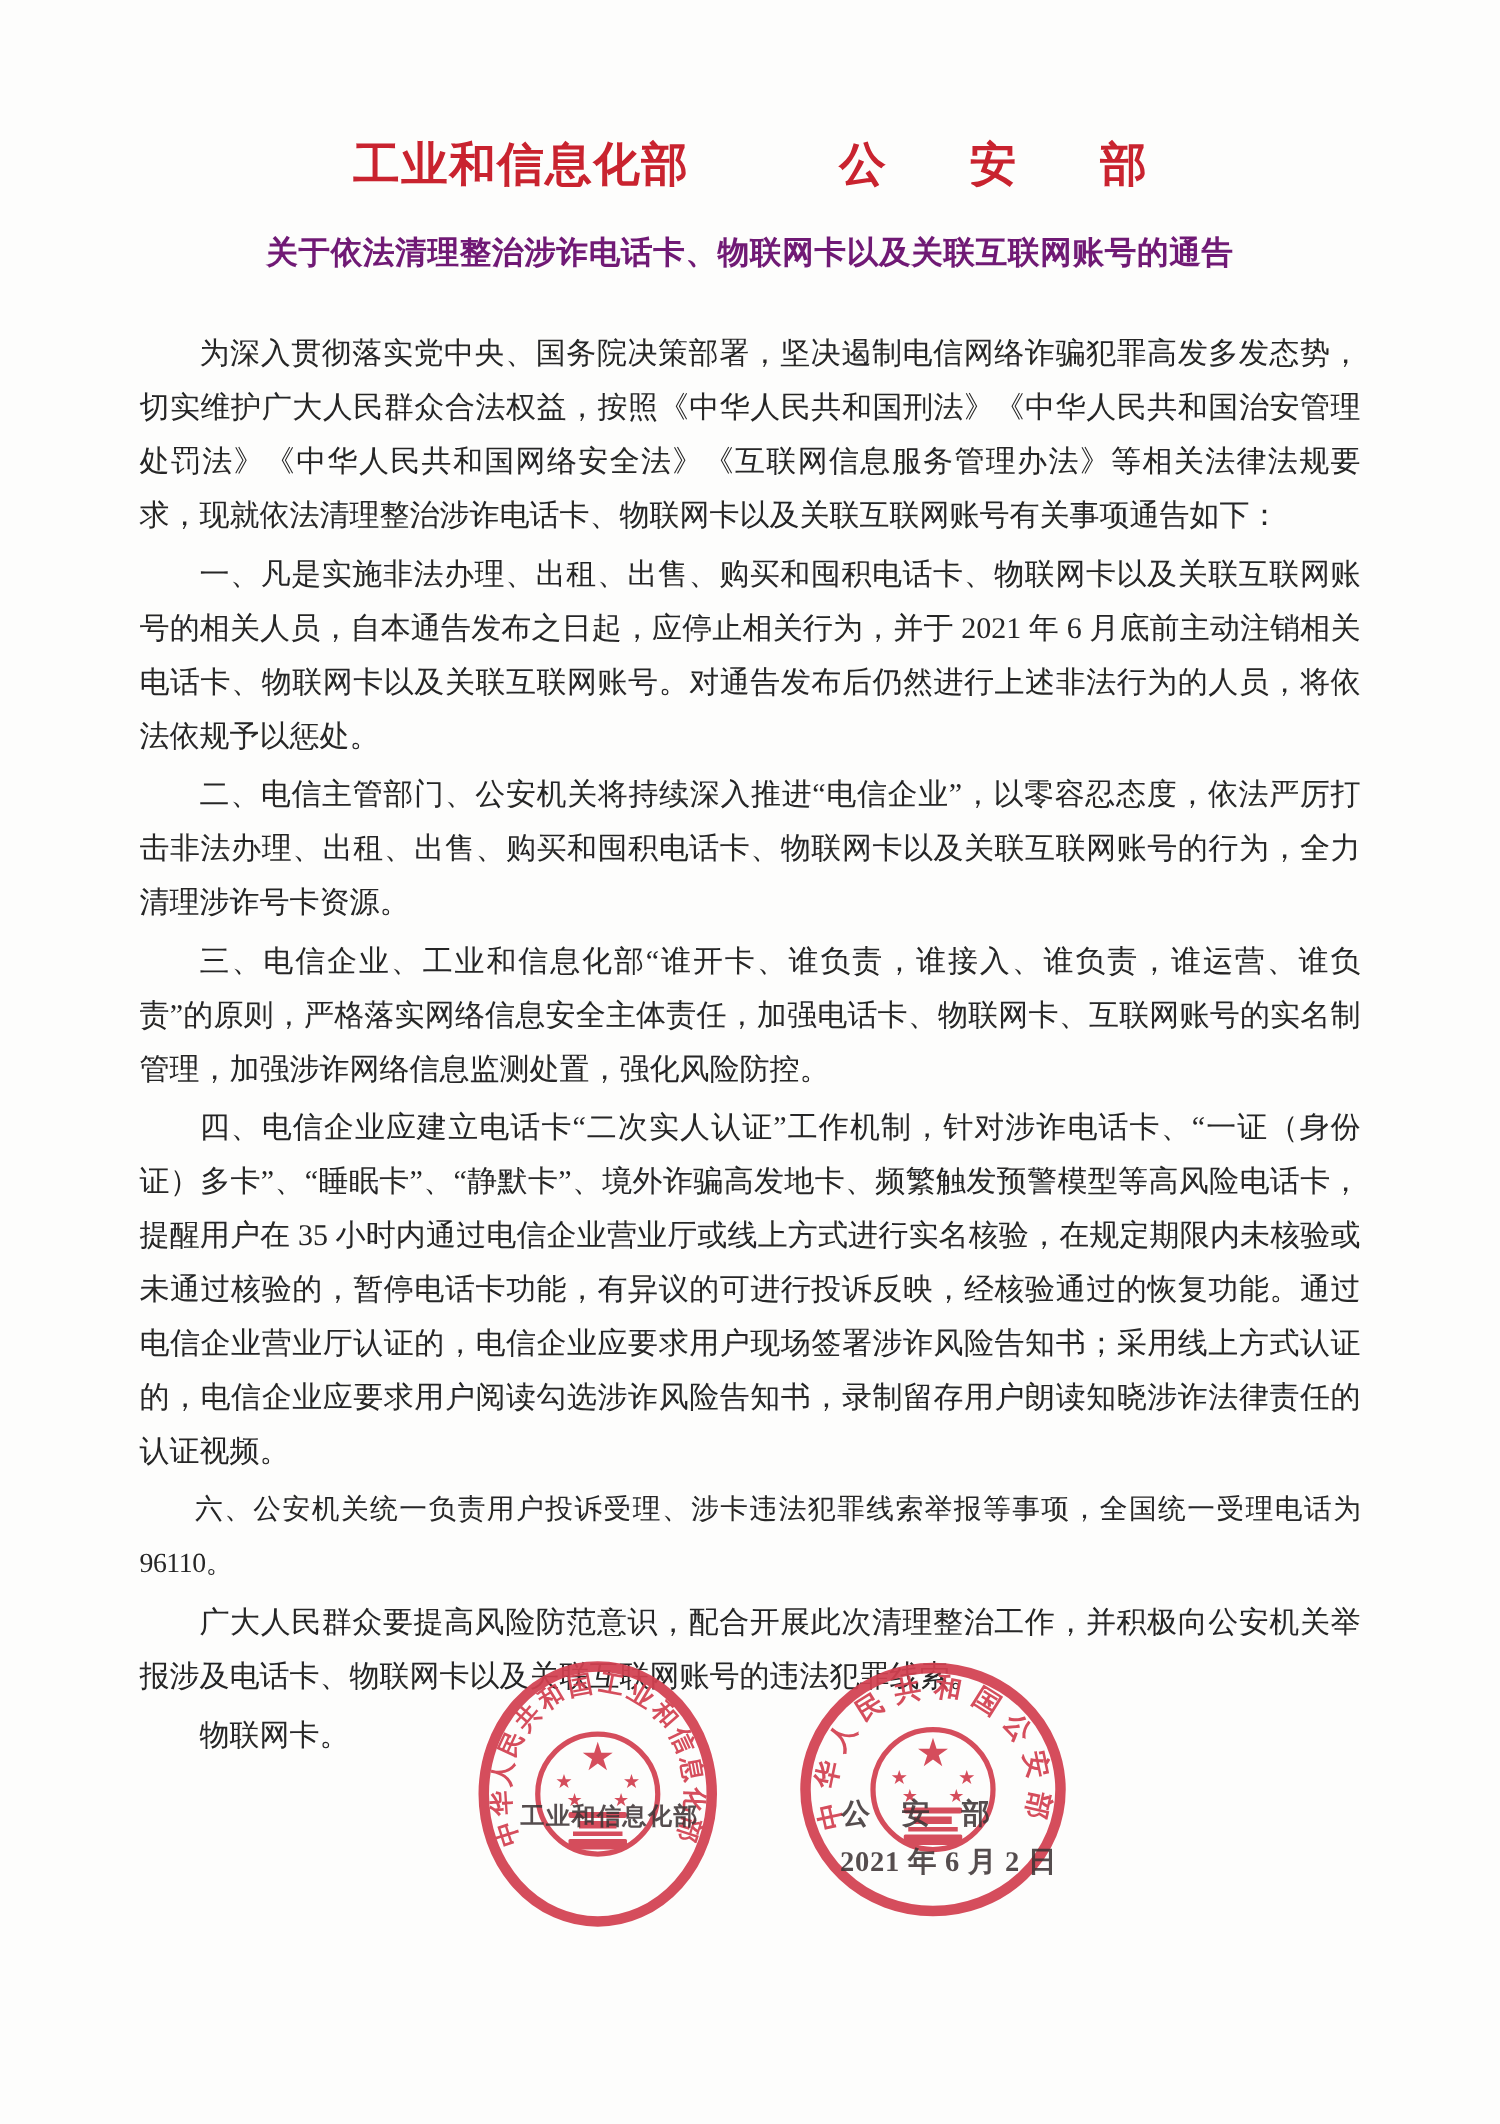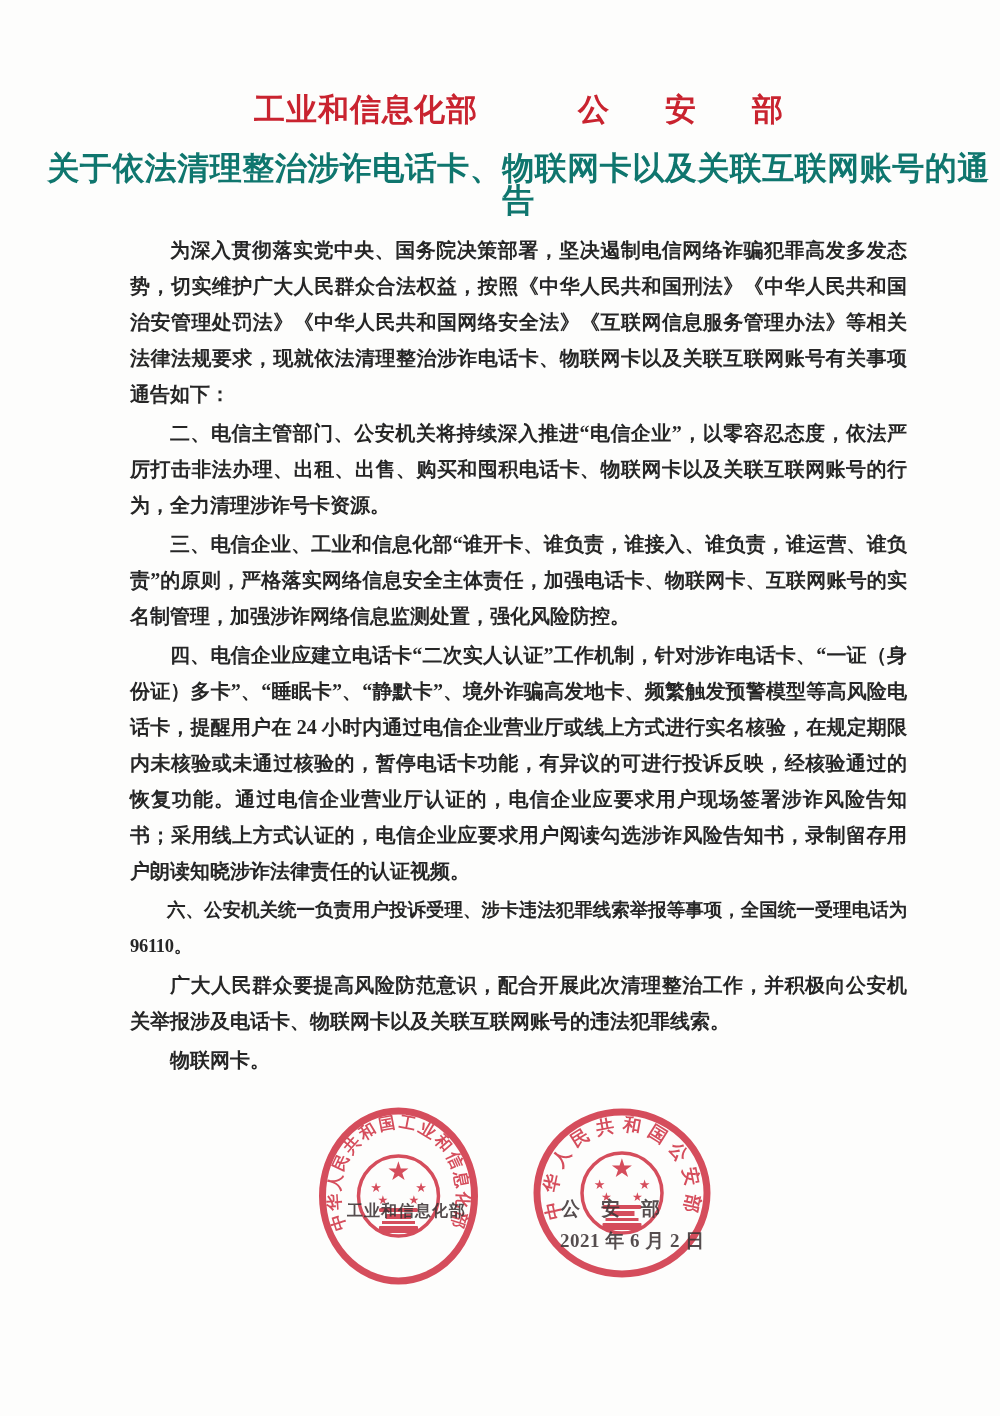--- a/index.html
+++ b/index.html
@@ -5,51 +5,49 @@
   * { margin: 0; padding: 0; box-sizing: border-box; }
   html, body { background: #ffffff; }
   .page {
     position: relative;
     width: 1000px;
     height: 1416px;
     margin: 0 auto;
     background: var(--page-bg, #fdfdfc);
     font-family: "Liberation Serif", "DejaVu Serif", serif;
     overflow: hidden;
-    padding-left: 37px;
   }
   .masthead {
     display: flex;
     justify-content: center;
     align-items: baseline;
     gap: 100px;
     padding-top: 90px;
     font-size: 31px;
     font-weight: bold;
     line-height: 40px;
     color: var(--accent-red, #c9232f);
   }
   .ministry-left { letter-spacing: 1px; }
   .ministry-right { letter-spacing: 56px; margin-right: -56px; }
   .doc-title {
     margin-top: 22px;
     text-align: center;
-    font-size: 32px;
+    font-size: 21px;
     font-weight: bold;
     line-height: 32px;
     letter-spacing: 0.5px;
-    color: #0f766e;
+    color: #701a75;
   }
   .content {
-    margin: 16px 93px 0 93px;
+    margin: 34px 93px 0 93px;
     font-size: 20px;
     line-height: 36px;
     text-align: justify;
     color: var(--text-color, #262626);
-    font-weight: bold;
   }
   .content p { text-indent: 2em; margin-bottom: 3px; }
   .content p.condensed { font-size: 18.5px; letter-spacing: -0.3px; }
   .seal {
     position: absolute;
     color: var(--seal-red, #d34050);
     opacity: 0.93;
   }
   .seal-left  { left: 316px; top: 1104px; }
   .seal-right { left: 530px; top: 1105px; }
@@ -76,23 +74,24 @@
 
   <div class="masthead">
     <span class="ministry-left">工业和信息化部</span>
     <span class="ministry-right">公安部</span>
   </div>
 
   <h1 class="doc-title">关于依法清理整治涉诈电话卡、物联网卡以及关联互联网账号的通告</h1>
 
   <div class="content">
     <p>为深入贯彻落实党中央、国务院决策部署，坚决遏制电信网络诈骗犯罪高发多发态势，切实维护广大人民群众合法权益，按照《中华人民共和国刑法》《中华人民共和国治安管理处罚法》《中华人民共和国网络安全法》《互联网信息服务管理办法》等相关法律法规要求，现就依法清理整治涉诈电话卡、物联网卡以及关联互联网账号有关事项通告如下：</p>
+    <p>一、凡是实施非法办理、出租、出售、购买和囤积电话卡、物联网卡以及关联互联网账号的相关人员，自本通告发布之日起，应停止相关行为，并于 2021 年 6 月底前主动注销相关电话卡、物联网卡以及关联互联网账号。对通告发布后仍然进行上述非法行为的人员，将依法依规予以惩处。</p>
     <p>二、电信主管部门、公安机关将持续深入推进“电信企业”，以零容忍态度，依法严厉打击非法办理、出租、出售、购买和囤积电话卡、物联网卡以及关联互联网账号的行为，全力清理涉诈号卡资源。</p>
     <p>三、电信企业、工业和信息化部“谁开卡、谁负责，谁接入、谁负责，谁运营、谁负责”的原则，严格落实网络信息安全主体责任，加强电话卡、物联网卡、互联网账号的实名制管理，加强涉诈网络信息监测处置，强化风险防控。</p>
-    <p>四、电信企业应建立电话卡“二次实人认证”工作机制，针对涉诈电话卡、“一证（身份证）多卡”、“睡眠卡”、“静默卡”、境外诈骗高发地卡、频繁触发预警模型等高风险电话卡，提醒用户在 24 小时内通过电信企业营业厅或线上方式进行实名核验，在规定期限内未核验或未通过核验的，暂停电话卡功能，有异议的可进行投诉反映，经核验通过的恢复功能。通过电信企业营业厅认证的，电信企业应要求用户现场签署涉诈风险告知书；采用线上方式认证的，电信企业应要求用户阅读勾选涉诈风险告知书，录制留存用户朗读知晓涉诈法律责任的认证视频。</p>
+    <p>四、电信企业应建立电话卡“二次实人认证”工作机制，针对涉诈电话卡、“一证（身份证）多卡”、“睡眠卡”、“静默卡”、境外诈骗高发地卡、频繁触发预警模型等高风险电话卡，提醒用户在 35 小时内通过电信企业营业厅或线上方式进行实名核验，在规定期限内未核验或未通过核验的，暂停电话卡功能，有异议的可进行投诉反映，经核验通过的恢复功能。通过电信企业营业厅认证的，电信企业应要求用户现场签署涉诈风险告知书；采用线上方式认证的，电信企业应要求用户阅读勾选涉诈风险告知书，录制留存用户朗读知晓涉诈法律责任的认证视频。</p>
     <p class="condensed">六、公安机关统一负责用户投诉受理、涉卡违法犯罪线索举报等事项，全国统一受理电话为 96110。</p>
     <p>广大人民群众要提高风险防范意识，配合开展此次清理整治工作，并积极向公安机关举报涉及电话卡、物联网卡以及关联互联网账号的违法犯罪线索。</p>
     <p>物联网卡。</p>
   </div>
 
   <svg class="seal seal-left" width="165" height="184" viewBox="0 0 165 184">
     <defs>
       <path id="arc-left" d="M 34.2 131 A 59 68 0 1 1 130.8 131" fill="none"></path>
     </defs>
     <ellipse cx="82.5" cy="92" rx="76" ry="85" fill="none" stroke="currentColor" stroke-width="7"></ellipse>

